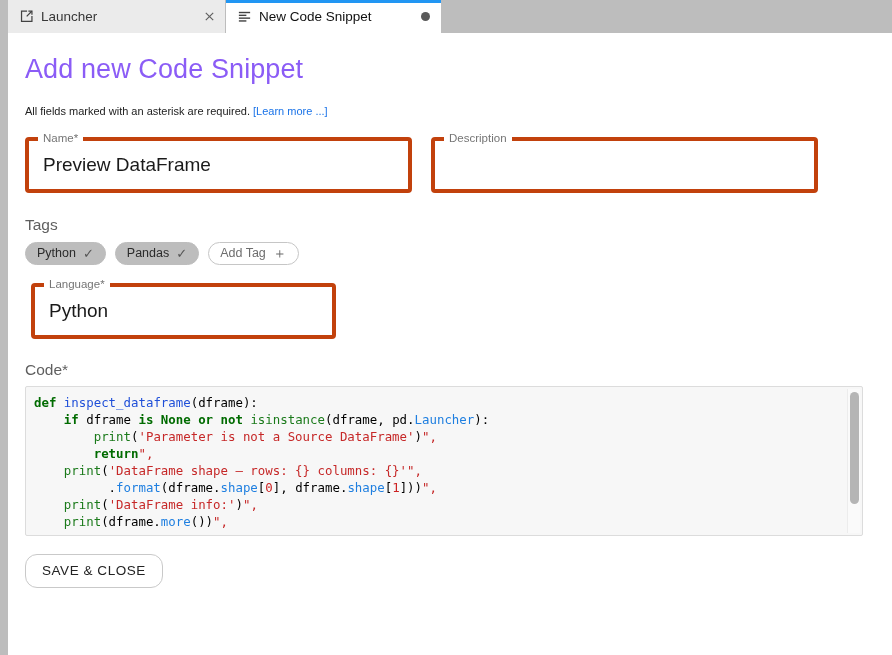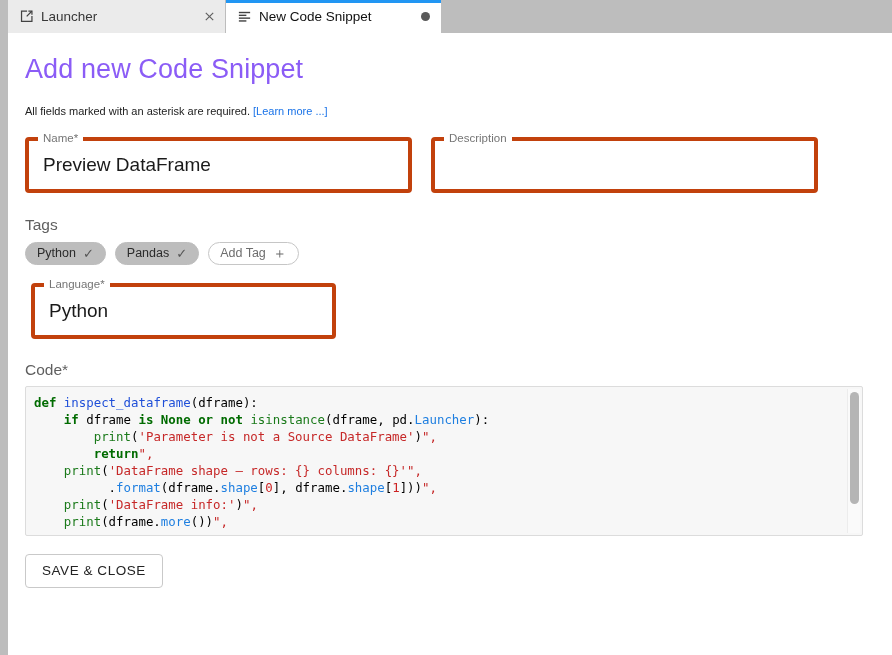--- a/index.html
+++ b/index.html
@@ -275,21 +275,21 @@
 
   
   .btn {
     margin-top: 18px;
     display: inline-flex;
     align-items: center;
     justify-content: center;
     height: 34px;
     padding: 0 16px;
     border: 1px solid #c9c9c9;
-    border-radius: 4px;
+    border-radius: 12px;
     background: #ffffff;
     font-size: 13.5px;
     letter-spacing: 0.55px;
     color: #232323;
     cursor: pointer;
     font-family: "Liberation Sans", sans-serif;
   }
 </style>
 </head>
 <body>

